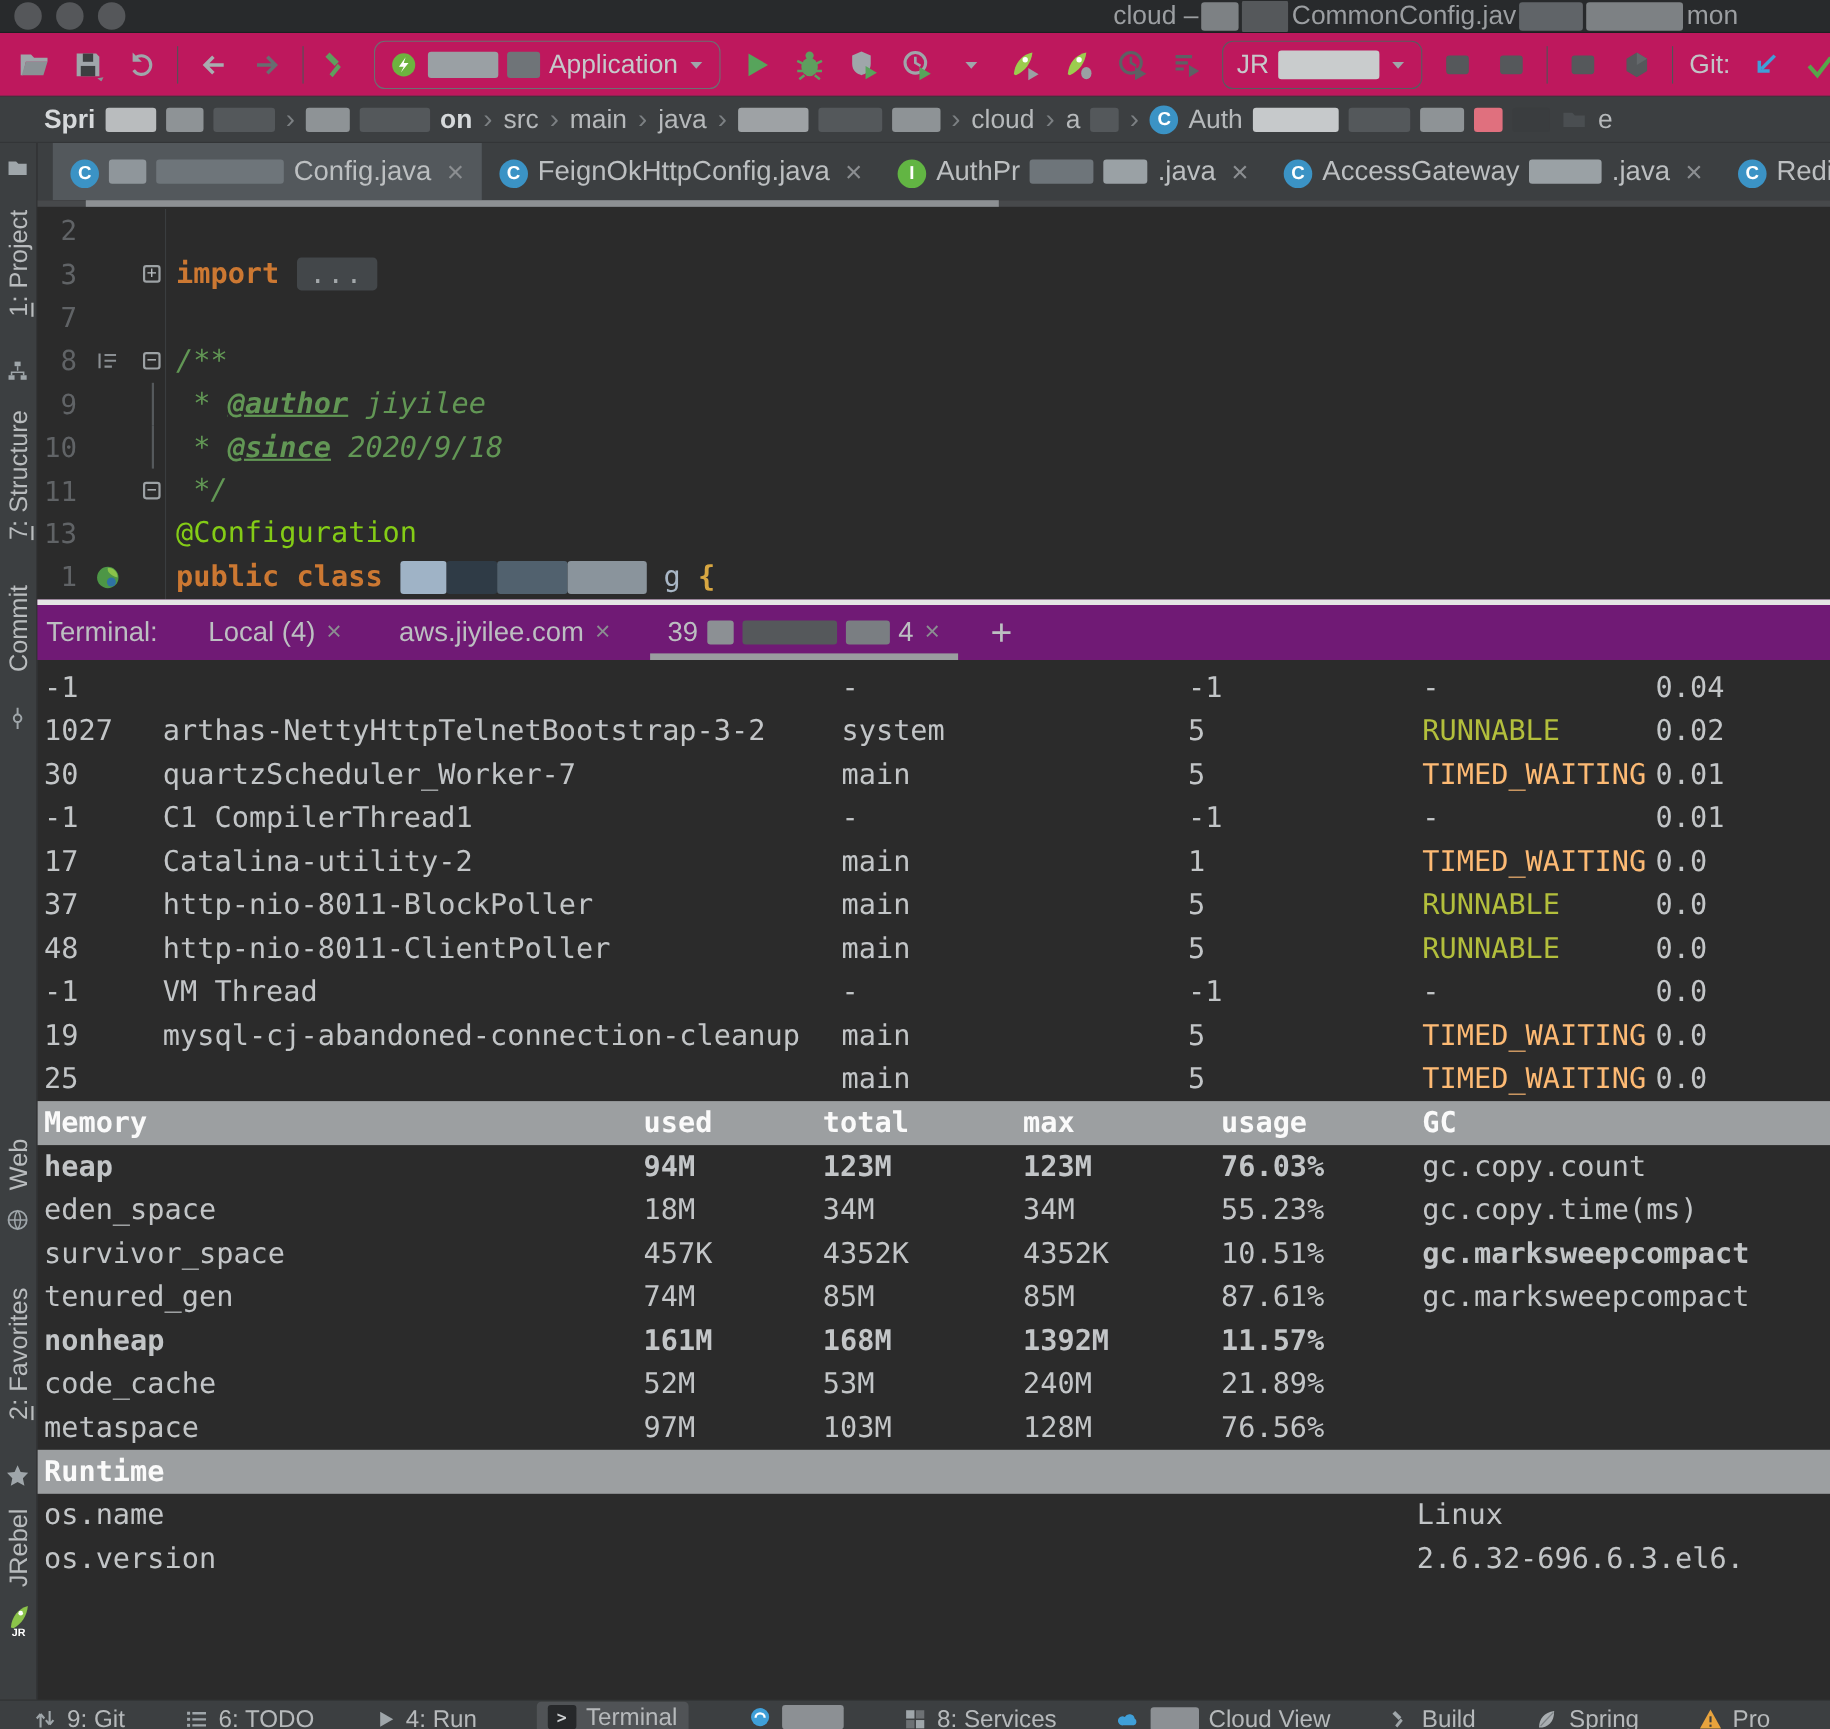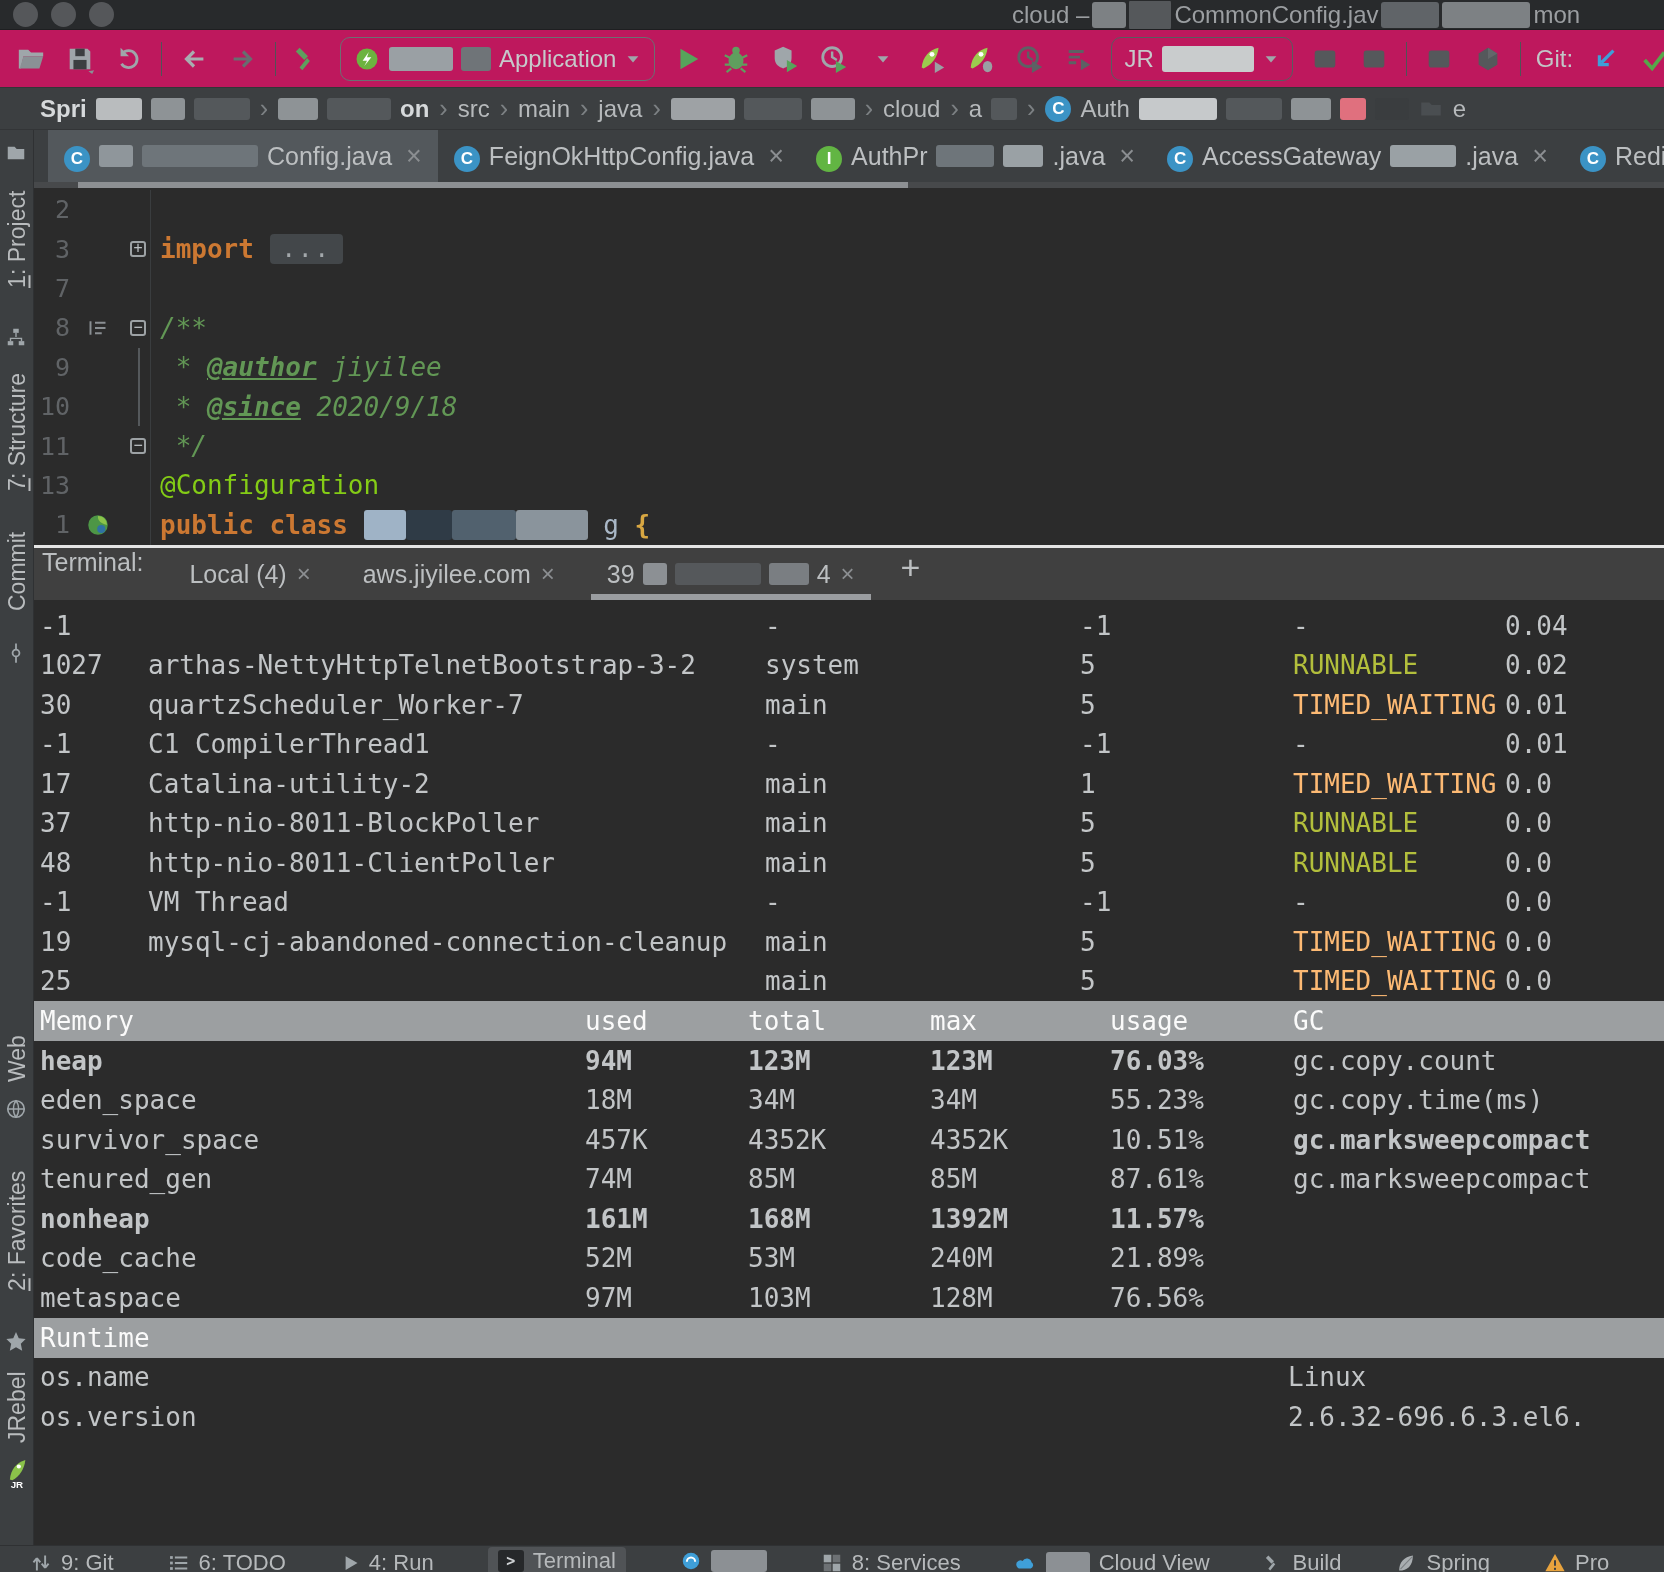--- a/index.html
+++ b/index.html
@@ -47,34 +47,34 @@
   .cf.kw{color:#cc7832;font-weight:bold}
   .cf.com,.cf.comi{color:#629755;font-style:italic}
   .cf.doctag{color:#629755;font-style:italic;font-weight:bold;text-decoration:underline}
   .cf.ann{color:#84cc16}
   .cf.plain{color:#a9b7c6}
   .cf.brace{color:#d8a742;font-weight:bold}
   .chip{background:#43474a;border-radius:4px;padding:1px 12px;color:#a3a8ab;font-size:24px;letter-spacing:2px}
   .foldbox{width:16px;height:16px;border:2px solid #9da2a5;border-radius:3px;color:#b9bec1;font-size:15px;line-height:11px;text-align:center;background:#2b2b2b;z-index:1}
   .rail{position:absolute;left:50%;top:0;bottom:0;width:2px;background:#55595c}
   
-  .theader{height:55px;background:#404040;border-top:3px solid #e5e5e5;display:flex;align-items:flex-start;font-size:25px;color:#bcbfc1;padding-left:8px;position:relative;white-space:nowrap;overflow:hidden}
+  .theader{height:55px;background:#701a75;border-top:5px solid #e5e5e5;display:flex;align-items:center;font-size:25px;color:#bcbfc1;padding-left:8px;position:relative;white-space:nowrap;overflow:hidden}
   .tlabel{margin-right:38px;flex:none}
   .ttab{display:flex;align-items:center;gap:8px;margin-right:36px;position:relative;height:100%;padding:0 8px;flex:none}
   .ttab.active::after{content:"";position:absolute;left:-8px;right:-8px;bottom:0;height:6px;background:#9a9da0}
   .ttab .close{font-size:24px;margin-left:2px}
   .tplus{font-size:34px;color:#bcbfc1;margin-left:2px;flex:none}
   
   .tbody{height:945px;background:#2b2b2b;font-family:"DejaVu Sans Mono",monospace;font-size:26px;color:#c2c5c7;padding-top:6px;overflow:hidden}
   .trow,.mrow,.rrow{height:39.5px;position:relative;white-space:nowrap}
   .trow span,.mrow span,.rrow span,.mbar span{position:absolute;top:50%;transform:translateY(-50%)}
   .t-id{left:6px}.t-name{left:114px}.t-grp{left:731px}.t-pri{left:1046px}.t-state{left:1259px}.t-cpu{left:1471px}
   .state-RUNNABLE{color:#b3bf3c}
   .state-TIMED_WAITING{color:#fdba74}
-  .mbar{height:40px;background:#9c9fa1;color:#fafafa;font-weight:normal;position:relative}
+  .mbar{height:40px;background:#9c9fa1;color:#fafafa;font-weight:bold;position:relative}
   .m-k{left:6px}.m-used{left:551px}.m-total{left:714px}.m-max{left:896px}.m-usage{left:1076px}.m-gc{left:1259px}
   .r-k{left:6px}.r-v{left:1254px}
   .bold{font-weight:bold}
   
   .bottombar{height:27px;background:#3c3f41;border-top:1px solid #2f3133;display:flex;align-items:flex-start;padding:4px 0 0 30px;overflow:hidden;font-size:22px;color:#b6b9bb;white-space:nowrap}
   .bitem{display:flex;align-items:center;gap:9px;margin-right:54px;flex:none}
   .bitem.active{background:#505356;border-radius:4px;padding:1px 10px;margin-top:-3px}
   .termbox{display:inline-block;width:26px;height:22px;background:#26282a;color:#cfd2d4;font:bold 15px/22px "DejaVu Sans Mono",monospace;text-align:center;border-radius:3px}
   .icon{display:inline-flex;align-items:center;justify-content:center}
   u{text-decoration:underline}

